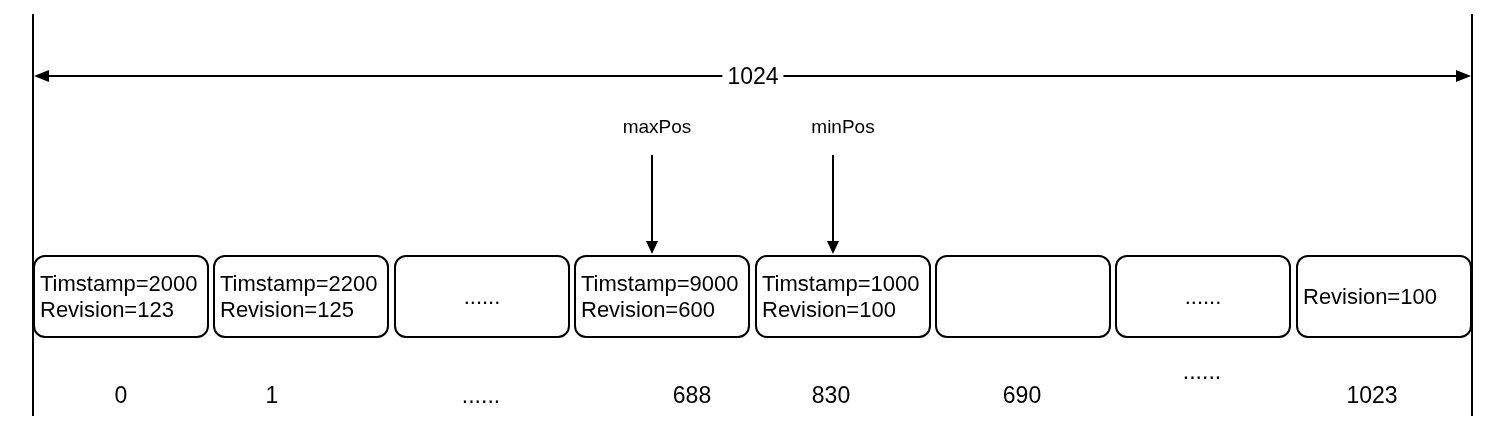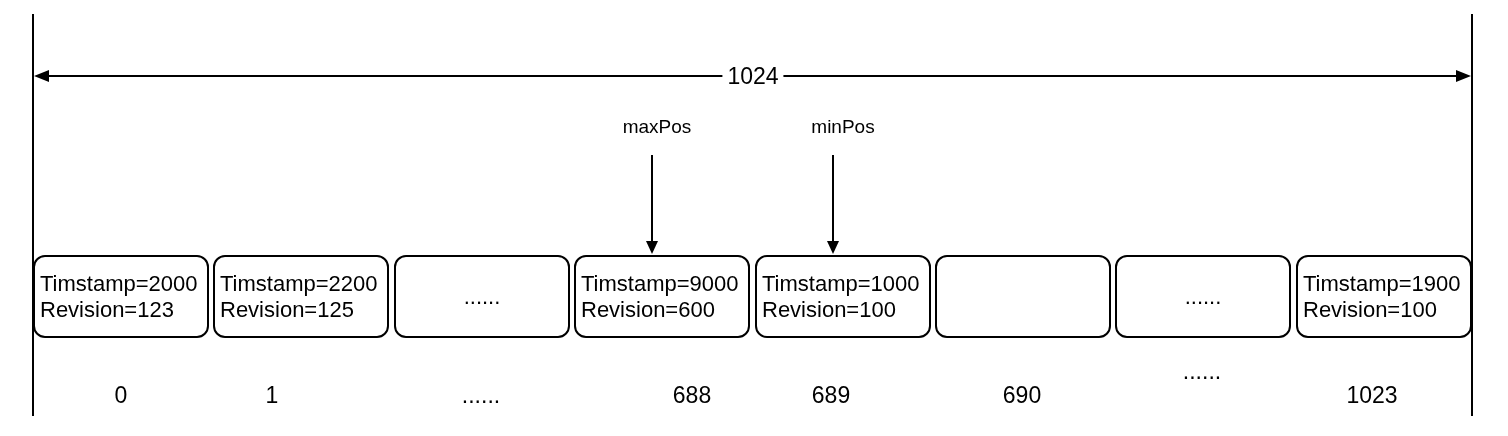--- a/index.html
+++ b/index.html
@@ -151,28 +151,27 @@
   <div class="cell" style="left:755px">
     <span>Timstamp=1000</span>
     <span>Revision=100</span>
   </div>
   <div class="cell" style="left:935px">
   </div>
   <div class="cell ellipsis" style="left:1115px">
     <span>......</span>
   </div>
   <div class="cell" style="left:1296px">
-    <span>Timstamp=1900</span>
     <span>Revision=100</span>
   </div>
 
   <div>
     <span class="idx" style="left:121px">0</span>
     <span class="idx" style="left:272px">1</span>
     <span class="idx" style="left:481px">......</span>
     <span class="idx" style="left:692px">688</span>
-    <span class="idx" style="left:831px">689</span>
+    <span class="idx" style="left:831px">830</span>
     <span class="idx" style="left:1022px">690</span>
     <span class="idx raised" style="left:1202px">......</span>
     <span class="idx" style="left:1372px">1023</span>
   </div>
 
 </div>
 
 </body></html>

